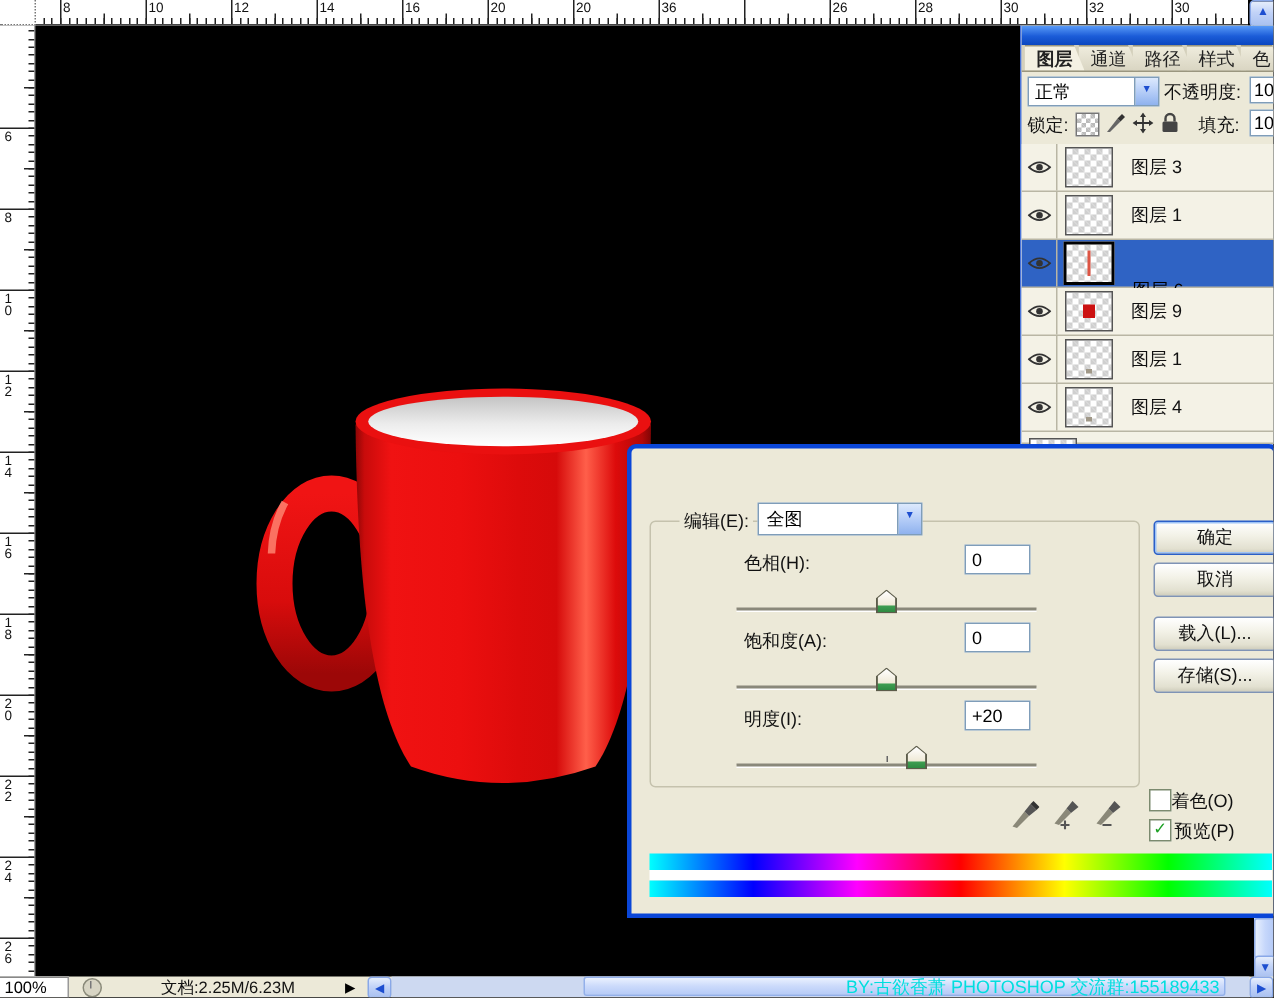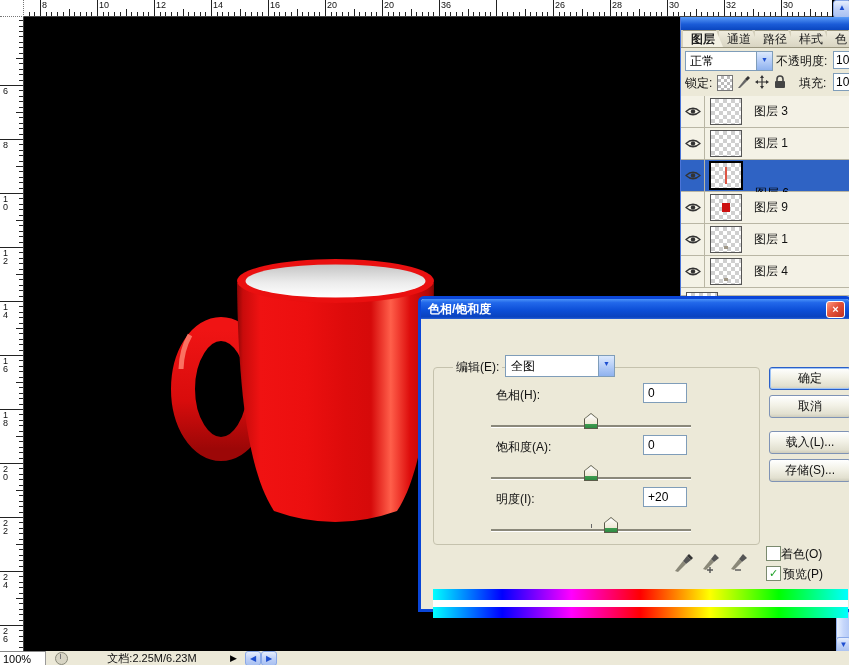--- a/index.html
+++ b/index.html
@@ -603,24 +603,20 @@
           <span class="lname">图层 4</span>
         </div>
         <div class="layer-row" style="height: 7px;">
           <div></div>
           <div class="lthumb" style="height: 4px; margin-top: 6px;"></div>
         </div>
       </div>
   </div>
 
   <div id="dialog">
-    <div id="dialog-titlebar">
-      <span id="dialog-title">色相/饱和度</span>
-      <div id="dialog-close">×</div>
-    </div>
     <div style="position:relative;width:100%;height:290px;">
       <div id="groupbox"></div>
       <div class="dlabel" style="left:32px;top:40px;background:#ece9d8;padding:0 3px;">编辑(E):</div>
       <div id="edit-select">
         <span>全图</span>
         <div class="dd-btn">▼</div>
       </div>
       <div id="sliders-area">
           <div class="dlabel" style="left: 75px; top: 68px;">色相(H):</div>
           <div class="dinput" style="left: 222px; top: 64px;">0</div>
@@ -677,16 +673,20 @@
       <div class="gbar" style="top: 288px; background: linear-gradient(90deg, rgb(0, 255, 255), rgb(0, 0, 255), rgb(255, 0, 255), rgb(255, 0, 0), rgb(255, 255, 0), rgb(0, 255, 0), rgb(0, 255, 255));" id="gbar2"></div>
     </div>
   </div>
 
   <div id="statusbar">
     <div id="zoom-field">100%</div>
     <div id="doc-icon"></div>
     <div id="doc-info">文档:2.25M/6.23M</div>
     <div id="status-menu-arrow">▶</div>
     <div class="sbtn" style="position:relative;width:14px;height:13px;flex:none;">◀</div>
+    <div id="hscroll">
+      <div id="hscroll-thumb"></div>
+      <div id="credit">BY:古欲香萧  PHOTOSHOP 交流群:155189433</div>
+    </div>
     <div class="sbtn" style="position:relative;width:14px;height:13px;flex:none;">▶</div>
   </div>
 
 </div>
 
 </body></html>

